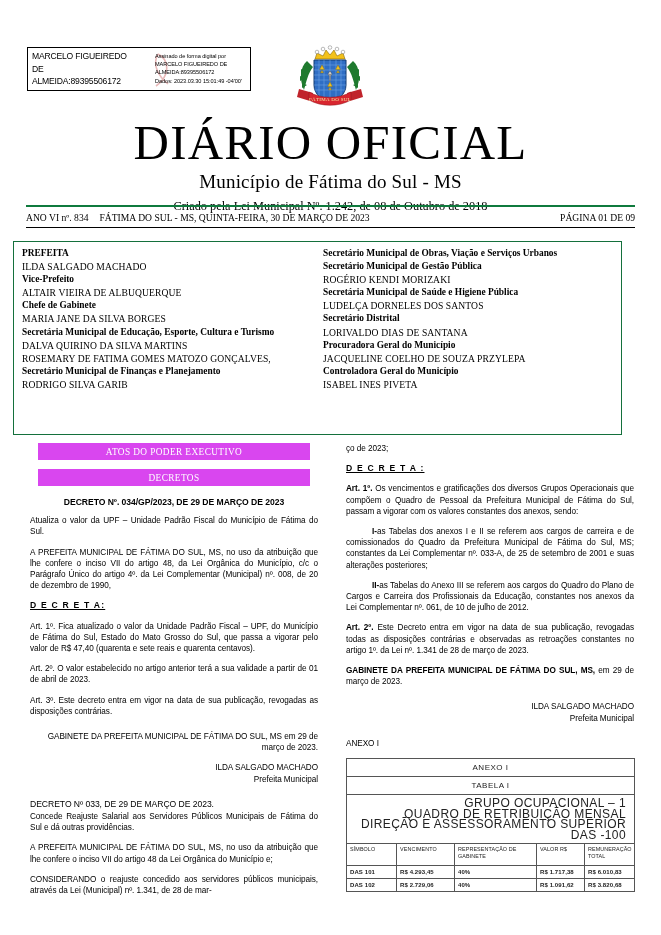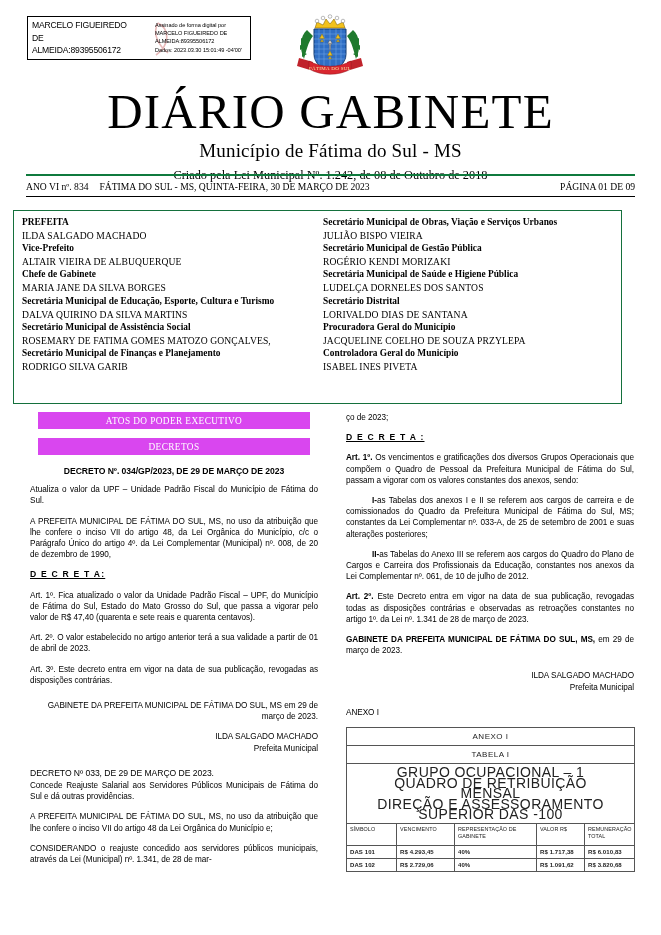--- a/index.html
+++ b/index.html
@@ -6,21 +6,21 @@
   html,body{margin:0;padding:0;}
   body{
     width:661px;height:935px;
     background:#ffffff;
     font-family:"Liberation Sans", sans-serif;
     color:#000;
     -webkit-font-smoothing:antialiased;
     overflow:hidden;
     position:relative;
   }
-  .page{position:relative;width:661px;height:818px;box-sizing:border-box;padding:0;}
+  .page{position:relative;width:661px;height:818px;box-sizing:border-box;padding:0;margin-top:31px;}
 
   
   .sig-stamp{
     position:absolute;left:27px;top:16px;width:224px;height:44px;
     border:1px solid #000;box-sizing:border-box;
     display:flex;align-items:stretch;overflow:hidden;
   }
   .sig-left{
     width:124px;padding:2px 2px 0 4px;box-sizing:border-box;
     font-family:"Liberation Sans", sans-serif;
@@ -117,21 +117,21 @@
   .annex-wrap{margin-top:9px;}
   .annex{
     width:288px;border-collapse:collapse;table-layout:fixed;
     font-size:5.6px;line-height:7.4px;
   }
   .annex td,.annex th{
     border:0.8px solid #555;padding:2px 3px;vertical-align:top;
     font-weight:normal;text-align:left;color:#222;
   }
   .annex td.ctr{text-align:center;font-size:8px;line-height:11px;letter-spacing:.5px;padding:3px 2px;}
-  .annex td.grp{text-align:center;font-size:14px;line-height:10.5px;letter-spacing:.4px;padding:3px 18px;}
+  .annex td.grp{text-align:right;font-size:12px;line-height:10.5px;letter-spacing:.4px;padding:3px 8px;}
   .annex .hdr td{font-size:5.4px;line-height:7.2px;letter-spacing:.1px;height:17px;}
   .annex .row td{font-size:6px;line-height:8px;font-weight:bold;letter-spacing:.1px;}
   .c1{width:50px;} .c2{width:58px;} .c3{width:82px;} .c4{width:48px;} .c5{width:50px;}
 </style>
 </head>
 <body>
 
 <div class="page">
 
   <div class="sig-stamp">
@@ -191,21 +191,21 @@
 
     <g>
       <path d="M6 46 L20 50 L17 58 L4 54 Z" fill="#c0232b"></path>
       <path d="M68 46 L54 50 L57 58 L70 54 Z" fill="#c0232b"></path>
       <path d="M16 49 C28 56, 46 56, 58 49 L58 57 C46 64, 28 64, 16 57 Z" fill="#d8262f" stroke="#8e151b" stroke-width=".5"></path>
       <text x="37" y="57.5" font-size="5" font-family="'Liberation Serif', serif" fill="#f7e9a0" text-anchor="middle" letter-spacing=".3">FÁTIMA DO SUL</text>
     </g>
   </svg>
 
   <div class="masthead">
-    <div class="do-title">DIÁRIO GABINETE</div>
+    <div class="do-title">DIÁRIO OFICIAL</div>
     <div class="do-sub">Município de Fátima do Sul - MS</div>
     <div class="do-law">Criado pela Lei Municipal Nº. 1.242, de 08 de Outubro de 2018</div>
   </div>
 
   <div class="rule-green"></div>
   <div class="issueline">
     <div class="left">
       <span>ANO VI nº. 834</span>
       <span>FÁTIMA DO SUL - MS, QUINTA-FEIRA, 30 DE MARÇO DE 2023</span>
     </div>
@@ -216,28 +216,26 @@
   <div class="officials">
     <div class="off-col a">
       <div class="off-role">PREFEITA</div>
       <div class="off-name">ILDA SALGADO MACHADO</div>
       <div class="off-role">Vice-Prefeito</div>
       <div class="off-name">ALTAIR VIEIRA DE ALBUQUERQUE</div>
       <div class="off-role">Chefe de Gabinete</div>
       <div class="off-name">MARIA JANE DA SILVA BORGES</div>
       <div class="off-role just">Secretária Municipal de Educação, Esporte, Cultura e Turismo</div>
       <div class="off-name">DALVA QUIRINO DA SILVA MARTINS</div>
-      <div class="off-role">Secretário Municipal de Assistência Social</div>
       <div class="off-name">ROSEMARY DE FATIMA GOMES MATOZO GONÇALVES,</div>
       <div class="off-role">Secretário Municipal de Finanças e Planejamento</div>
       <div class="off-name">RODRIGO SILVA GARIB</div>
     </div>
     <div class="off-col b">
       <div class="off-role">Secretário Municipal de Obras, Viação e Serviços Urbanos</div>
-      <div class="off-name">JULIÃO BISPO VIEIRA</div>
       <div class="off-role">Secretário Municipal de Gestão Pública</div>
       <div class="off-name">ROGÉRIO KENDI MORIZAKI</div>
       <div class="off-role">Secretária Municipal de Saúde e Higiene Pública</div>
       <div class="off-name">LUDELÇA DORNELES DOS SANTOS</div>
       <div class="off-role">Secretário Distrital</div>
       <div class="off-name">LORIVALDO DIAS DE SANTANA</div>
       <div class="off-role">Procuradora Geral do Município</div>
       <div class="off-name">JACQUELINE COELHO DE SOUZA PRZYLEPA</div>
       <div class="off-role">Controladora Geral do Município</div>
       <div class="off-name">ISABEL INES PIVETA</div>

